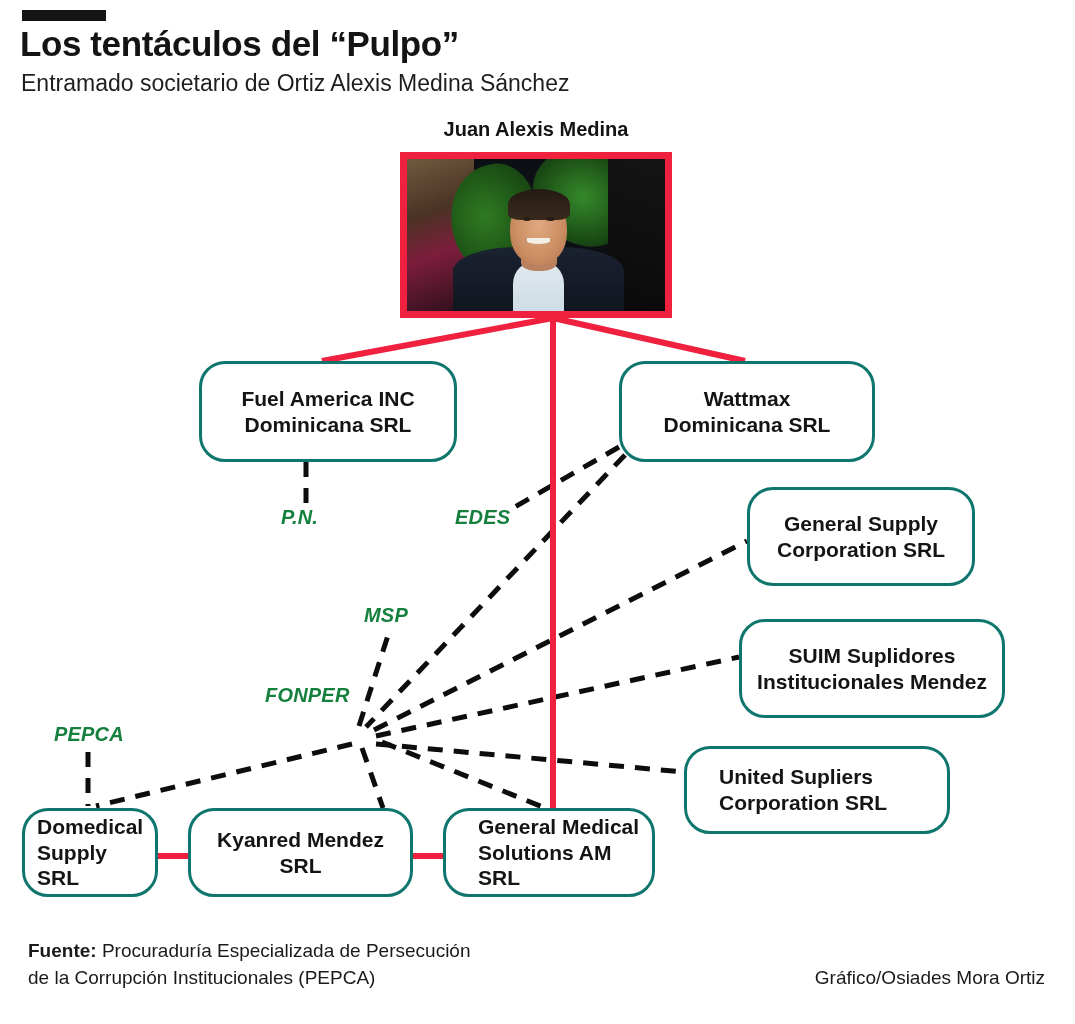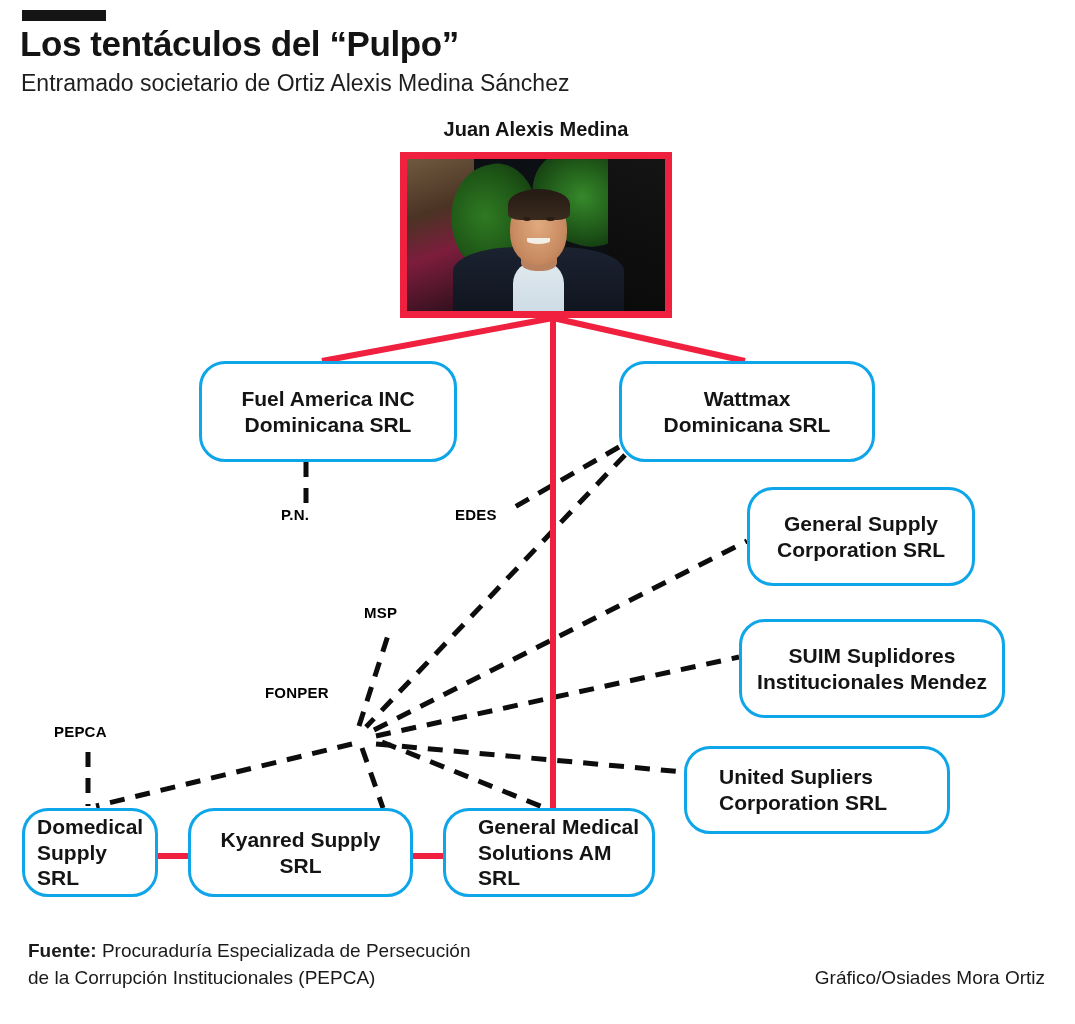--- a/index.html
+++ b/index.html
@@ -96,44 +96,45 @@
                 background:#2b1d14; border-radius:50%; }
   .ph-eyeL { left:45%; } .ph-eyeR { left:54%; }
   .ph-smile   { position:absolute; left:46.5%; top:52%; width:9%; height:4%;
                 background:#f2efe9; border-radius: 0 0 60% 60%; }
 
   
   .node {
     position: absolute;
     box-sizing: border-box;
     background: #ffffff;
-    border: 3px solid #0ea5e9;
+    border: 3px solid #0f766e;
     border-radius: 26px;
     display: flex;
     align-items: center;
     justify-content: center;
     text-align: center;
     line-height: 1.22;
     color: #141414;
     font-weight: 600;
     font-size: 21px;
     padding: 4px 8px;
     z-index: 6;
   }
   .node.left-align { justify-content: flex-start; text-align: left; padding-left: 32px; }
 
   
   .inst {
     position: absolute;
-    font-size: 15px;
+    font-size: 20px;
     font-weight: 700;
-    color: #000000;
+    color: #15803d;
     white-space: nowrap;
     z-index: 8;
     letter-spacing: 0.2px;
+    font-style: italic;
   }
 
   
   .source {
     position: absolute;
     left: 28px; top: 938px;
     font-size: 19px;
     line-height: 1.42;
     color: #1a1a1a;
     max-width: 560px;
@@ -233,21 +234,21 @@
 
   <div class="node left-align" style="left:684px; top:746px; width:266px; height:88px;">
     <span>United Supliers<br>Corporation SRL</span>
   </div>
 
   <div class="node left-align" style="left:22px; top:808px; width:136px; height:89px; padding-left:12px;">
     <span>Domedical<br>Supply SRL</span>
   </div>
 
   <div class="node" style="left:188px; top:808px; width:225px; height:89px;">
-    <span>Kyanred Supply SRL</span>
+    <span>Kyanred Mendez SRL</span>
   </div>
 
   <div class="node left-align" style="left:443px; top:808px; width:212px; height:89px;">
     <span>General Medical<br>Solutions AM SRL</span>
   </div>
 
   <div class="inst" style="left:281px; top:506px;">P.N.</div>
   <div class="inst" style="left:455px; top:506px;">EDES</div>
   <div class="inst" style="left:364px; top:604px;">MSP</div>
   <div class="inst" style="left:54px; top:723px;">PEPCA</div>

